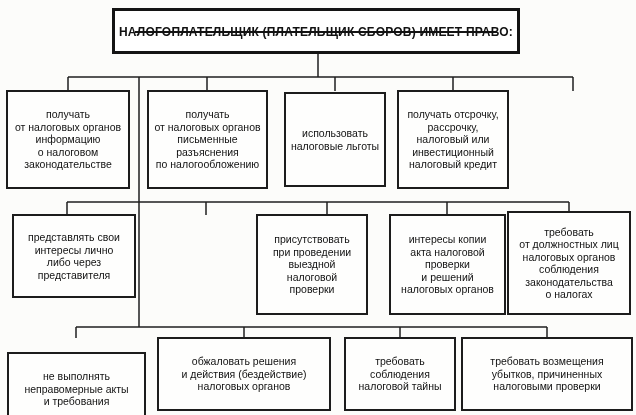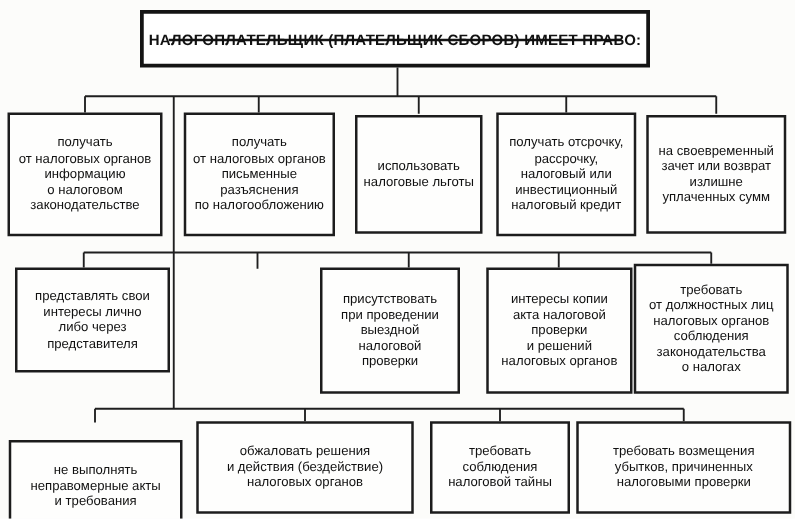--- a/index.html
+++ b/index.html
@@ -112,26 +112,20 @@
     <span class="node-text">использовать
 налоговые льготы</span>
   </div>
   <div class="node" style="left:397px;top:90px;width:112px;height:99px">
     <span class="node-text">получать отсрочку,
 рассрочку,
 налоговый или
 инвестиционный
 налоговый кредит</span>
   </div>
-  <div class="node" style="left:517px;top:92px;width:112px;height:95px">
-    <span class="node-text">на своевременный
-зачет или возврат
-излишне
-уплаченных сумм</span>
-  </div>
 
   <div class="node" style="left:12px;top:214px;width:124px;height:84px">
     <span class="node-text">представлять свои
 интересы лично
 либо через
 представителя</span>
   </div>
   <div class="node" style="left:256px;top:214px;width:112px;height:101px">
     <span class="node-text">присутствовать
 при проведении

